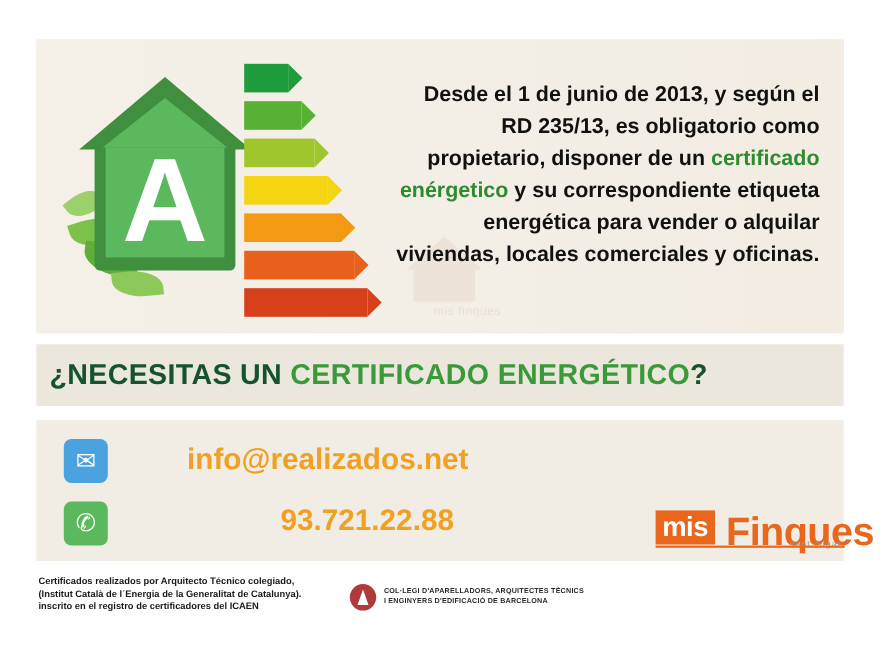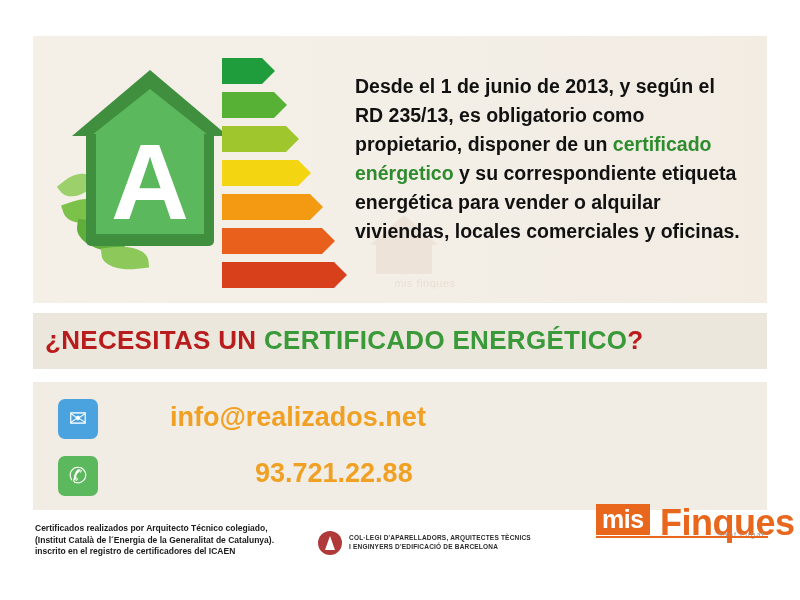--- a/index.html
+++ b/index.html
@@ -170,21 +170,21 @@
     border-bottom: 13px solid transparent;
     border-left: 13px solid currentColor;
   }
 
   
   .top-text {
     position: absolute;
     left: 355px;
     top: 72px;
     width: 390px;
-    text-align: left;
+    text-align: right;
     color: #111111;
     font-size: 19.5px;
     font-weight: bold;
     line-height: 29px;
     font-family: "Liberation Sans", sans-serif;
   }
   .top-text .hl {
     color: #2e8b2e;
   }
 
@@ -201,21 +201,21 @@
     position: absolute;
     left: 45px;
     top: 325px;
     width: 700px;
     font-size: 26px;
     font-weight: bold;
     color: #3a9a3a;
     letter-spacing: 0.3px;
     font-family: "Liberation Sans", sans-serif;
   }
-  .question-text .dark { color: #b91c1c; }
+  .question-text .dark { color: #14532d; }
 
   
   .contact-band {
     position: absolute;
     left: 33px;
     top: 382px;
     width: 734px;
     height: 128px;
     background: #f1ece4;
   }
@@ -256,21 +256,20 @@
     font-family: "Liberation Sans", sans-serif;
   }
 
   
   .logo {
     position: absolute;
     left: 596px;
     top: 462px;
     width: 172px;
     height: 44px;
-    margin-top: 40px;
   }
   .logo-mis {
     position: absolute;
     left: 0; top: 2px;
     background: #e8671c;
     color: #ffffff;
     font-size: 25px;
     font-weight: bold;
     padding: 1px 6px 1px 6px;
     letter-spacing: -0.5px;

